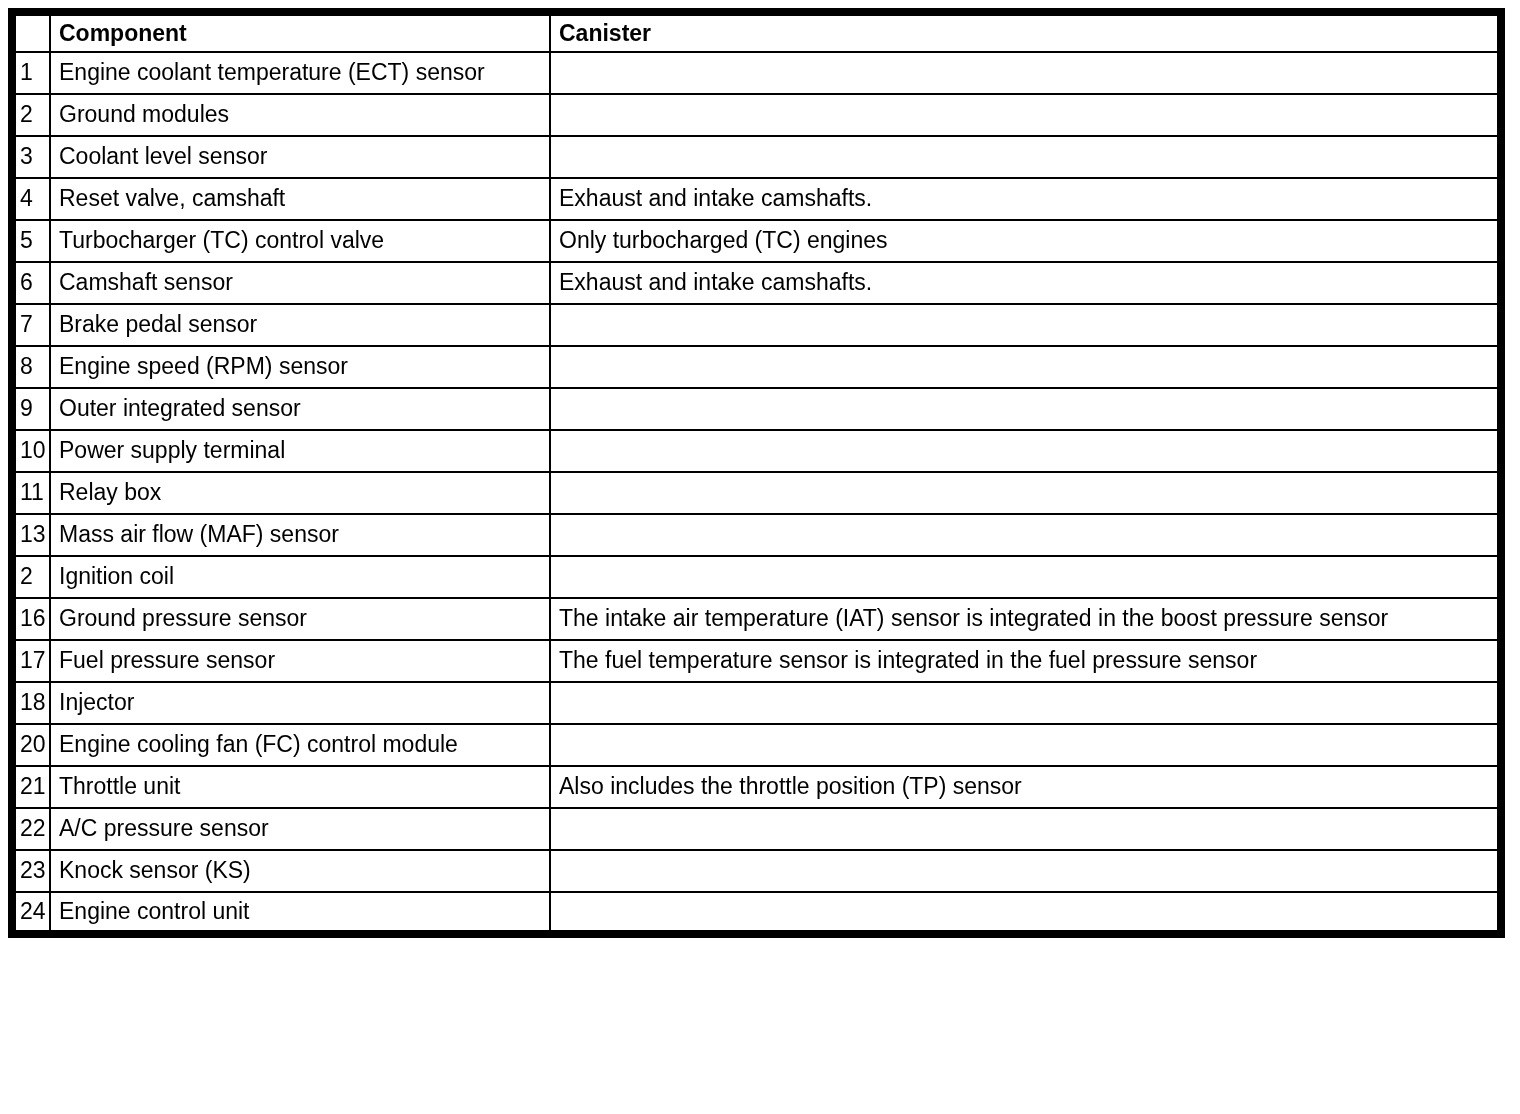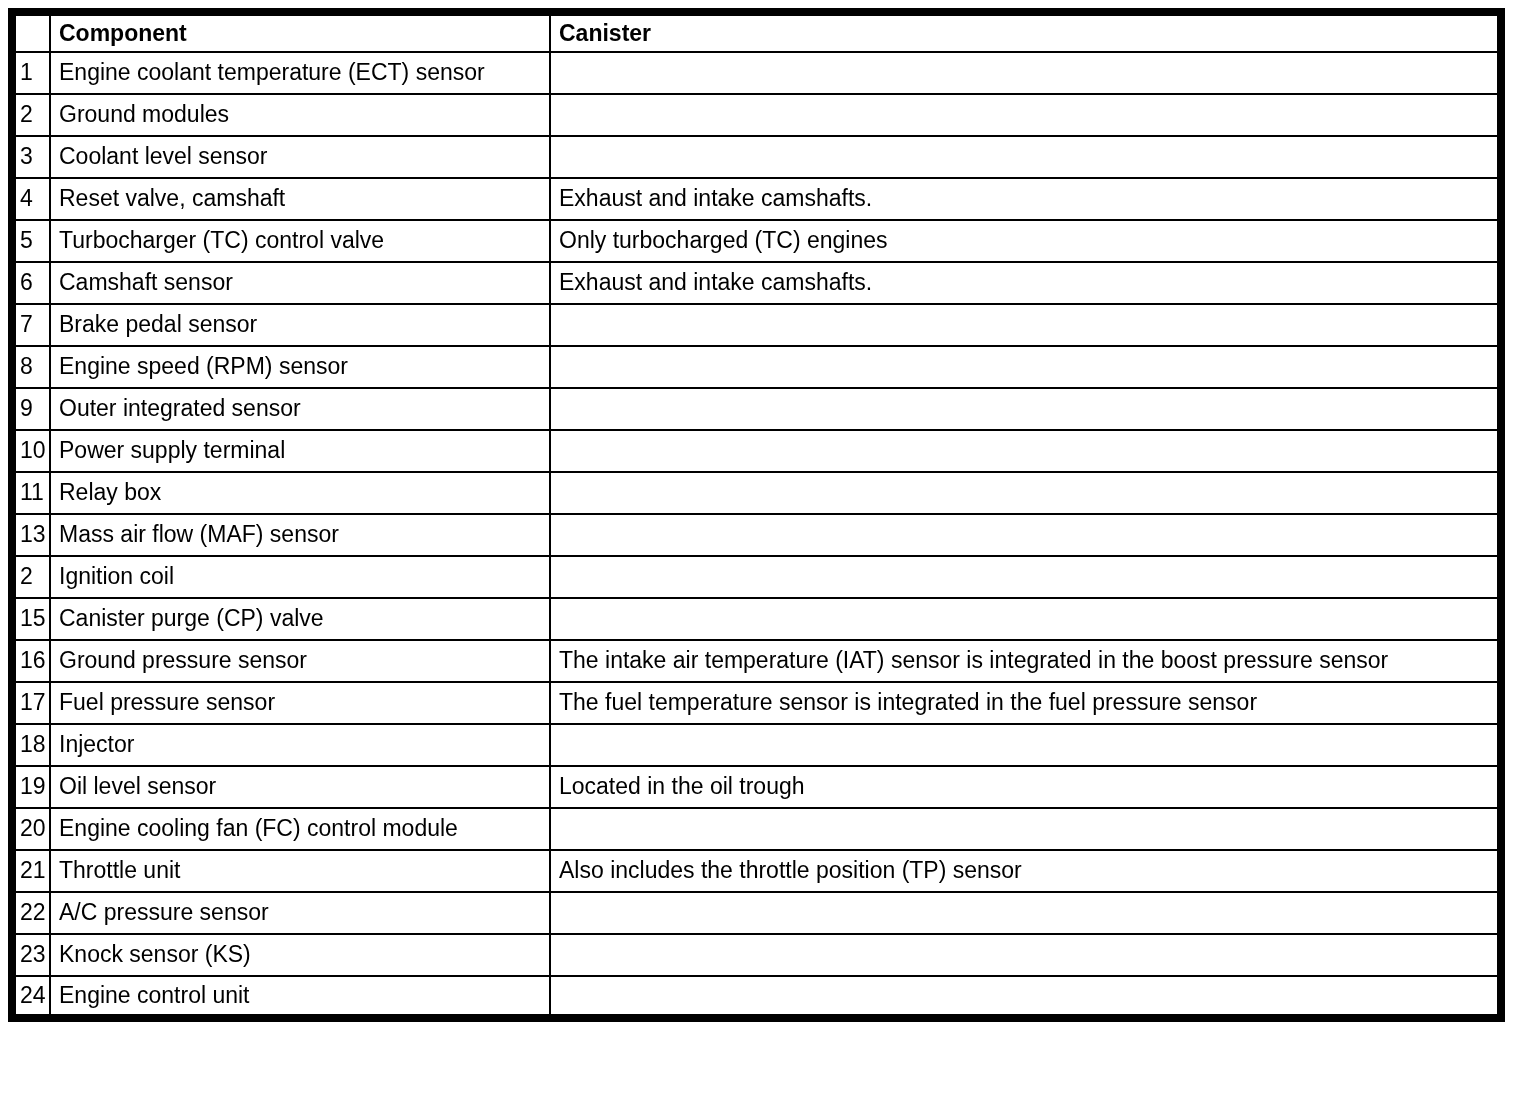--- a/index.html
+++ b/index.html
@@ -129,43 +129,33 @@
           <td class="num-cell">13</td>
           <td>Mass air flow (MAF) sensor</td>
           <td></td>
         </tr>
         <tr>
           <td class="num-cell">2</td>
           <td>Ignition coil</td>
           <td></td>
         </tr>
         <tr>
-          <td class="num-cell">15</td>
-          <td>Canister purge (CP) valve</td>
-          <td></td>
-        </tr>
-        <tr>
           <td class="num-cell">16</td>
           <td>Ground pressure sensor</td>
           <td>The intake air temperature (IAT) sensor is integrated in the boost pressure sensor</td>
         </tr>
         <tr>
           <td class="num-cell">17</td>
           <td>Fuel pressure sensor</td>
           <td>The fuel temperature sensor is integrated in the fuel pressure sensor</td>
         </tr>
         <tr>
           <td class="num-cell">18</td>
           <td>Injector</td>
           <td></td>
-        </tr>
-        <tr>
-          <td class="num-cell">19</td>
-          <td>Oil level sensor</td>
-          <td>Located in the oil trough</td>
         </tr>
         <tr>
           <td class="num-cell">20</td>
           <td>Engine cooling fan (FC) control module</td>
           <td></td>
         </tr>
         <tr>
           <td class="num-cell">21</td>
           <td>Throttle unit</td>
           <td>Also includes the throttle position (TP) sensor</td>

